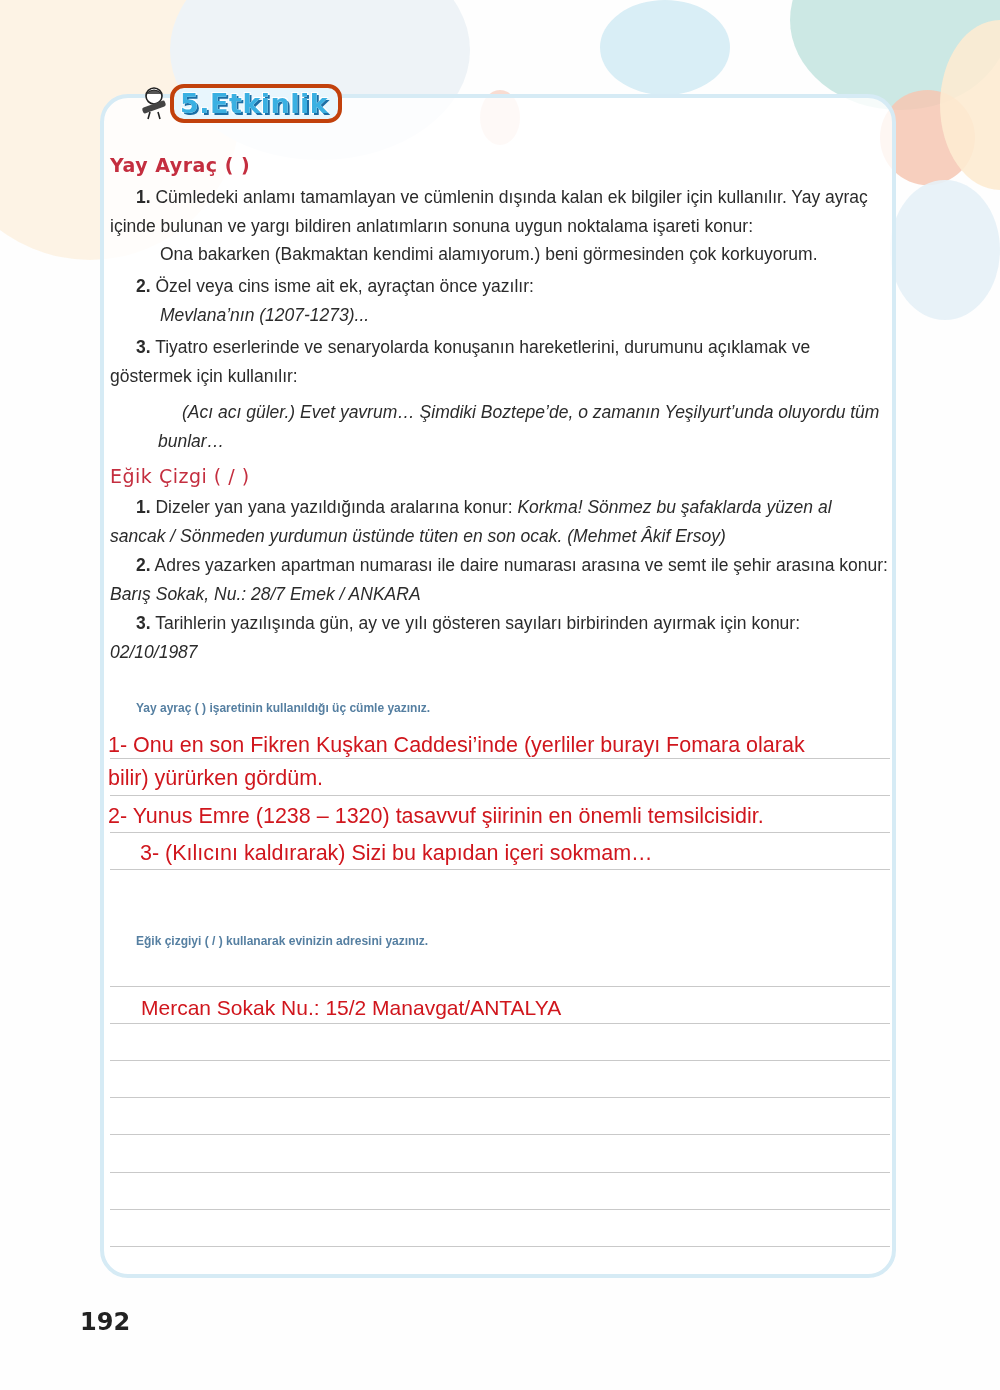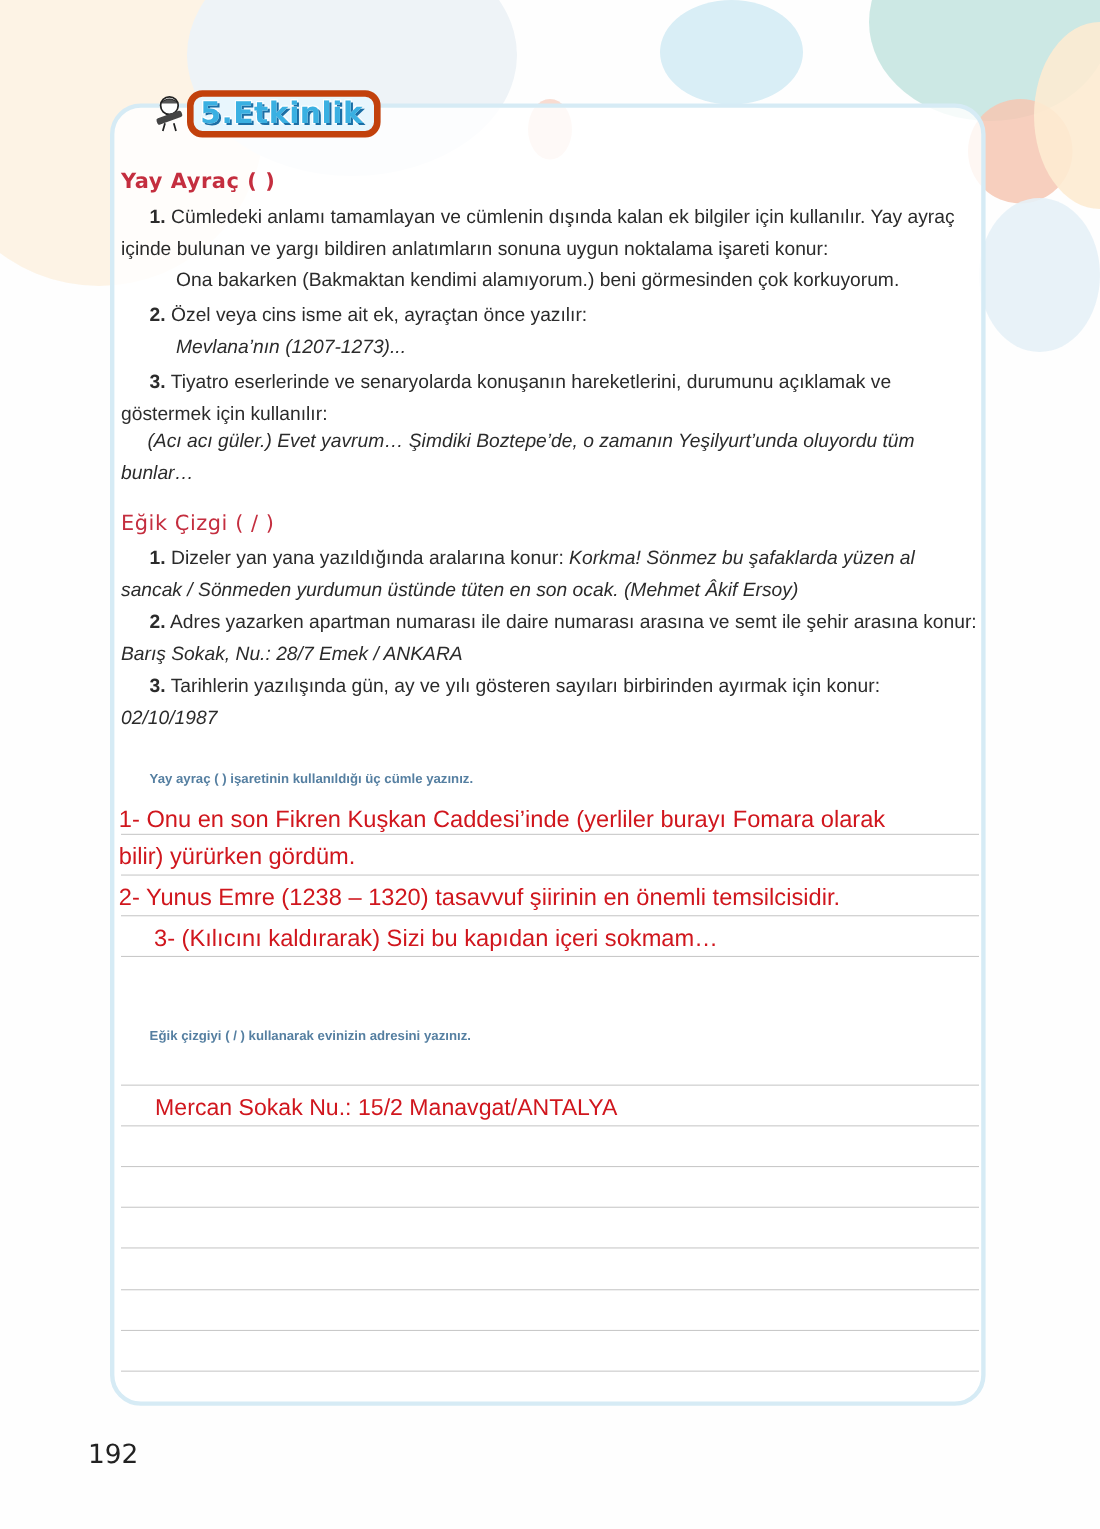--- a/index.html
+++ b/index.html
@@ -17,21 +17,21 @@
   }
   .logo {
     position:absolute; left:140px; top:82px; height:42px;
     display:flex; align-items:center;
   }
   .logo-text {
     font-family:"DejaVu Sans", sans-serif; font-weight:bold; font-size:27px;
     color:#3ab0e2; letter-spacing:0.5px;
     text-shadow: 0 0 0 #fff, 2px 2px 0 #1b6ea5, -1px -1px 0 #fff, 1px -1px 0 #fff, -1px 1px 0 #fff;
     background:#e8f6fd; border-radius:14px; padding:0 10px 0 6px;
-    border:6px solid #c2410c;
+    border:4px solid #c2410c;
   }
   .mascot { width:28px; height:34px; margin-right:2px; }
   .h {
     position:absolute; left:110px; font-family:"DejaVu Sans", sans-serif;
     font-size:19px; color:#c42e3f; letter-spacing:0.5px;
   }
   .p {
     position:absolute; left:110px; width:778px;
     font-family:Liberation Sans, sans-serif; font-size:17.5px; color:#2b2b2b;
     line-height:29px;
@@ -43,21 +43,21 @@
     position:absolute; left:136px; font-family:"Liberation Sans", sans-serif;
     font-weight:bold; font-size:12px; color:#557fa1;
   }
   .rule { position:absolute; left:110px; width:780px; height:1px; background:#c9c9c9; }
   .ans {
     position:absolute; left:108px; font-family:"Liberation Sans", sans-serif;
     font-size:21.5px; color:#d0161d; white-space:nowrap;
   }
   .pagenum {
     position:absolute; left:80px; top:1308px;
-    font-family:"DejaVu Sans", sans-serif; font-size:24px; color:#222; font-weight:400;
+    font-family:"DejaVu Sans", sans-serif; font-size:24px; color:#222; font-weight:700;
   }
 </style>
 </head>
 <body>
 
 <div class="bg-circle" style="left:-60px;top:-40px;width:300px;height:300px;background:#fdf0de;opacity:0.8;"></div>
 <div class="bg-circle" style="left:170px;top:-60px;width:300px;height:220px;background:#eef3f7;"></div>
 <div class="bg-circle" style="left:600px;top:0px;width:130px;height:95px;background:#d9eef6;"></div>
 <div class="bg-circle" style="left:790px;top:-70px;width:220px;height:180px;background:#bfe2dd;opacity:0.8;"></div>
 <div class="bg-circle" style="left:880px;top:90px;width:95px;height:95px;background:#f6c7b3;opacity:0.85;"></div>
@@ -85,21 +85,21 @@
 <div class="p" style="top:240px;padding-left:50px;width:728px;">Ona bakarken (Bakmaktan kendimi alamıyorum.) beni görmesinden çok korkuyorum.</div>
 <div class="p" style="top:272px;">
   <span class="ind"></span><b>2.</b>
   <span>Özel veya cins isme ait ek, ayraçtan önce yazılır:</span>
 </div>
 <div class="p i" style="top:301px;padding-left:50px;width:728px;">Mevlana’nın (1207-1273)...</div>
 <div class="p" style="top:333px;">
   <span class="ind"></span><b>3.</b>
   <span>Tiyatro eserlerinde ve senaryolarda konuşanın hareketlerini, durumunu açıklamak ve göstermek için kullanılır:</span>
 </div>
-<div class="p i" style="top:386px;text-indent:24px;">(Acı acı güler.) Evet yavrum… Şimdiki Boztepe’de, o zamanın Yeşilyurt’unda oluyordu tüm bunlar…</div>
+<div class="p i" style="top:398px;text-indent:24px;margin-left:48px;">(Acı acı güler.) Evet yavrum… Şimdiki Boztepe’de, o zamanın Yeşilyurt’unda oluyordu tüm bunlar…</div>
 
 <div class="h" style="top:465px;">Eğik Çizgi ( / )</div>
 <div class="p" style="top:493px;">
   <span class="ind"></span><b>1.</b>
   <span>Dizeler yan yana yazıldığında aralarına konur:</span>
   <span class="i">Korkma! Sönmez bu şafaklarda yüzen al sancak / Sönmeden yurdumun üstünde tüten en son ocak. (Mehmet Âkif Ersoy)</span>
 </div>
 <div class="p" style="top:551px;">
   <span class="ind"></span><b>2.</b>
   <span>Adres yazarken apartman numarası ile daire numarası arasına ve semt ile şehir arasına konur:</span>

